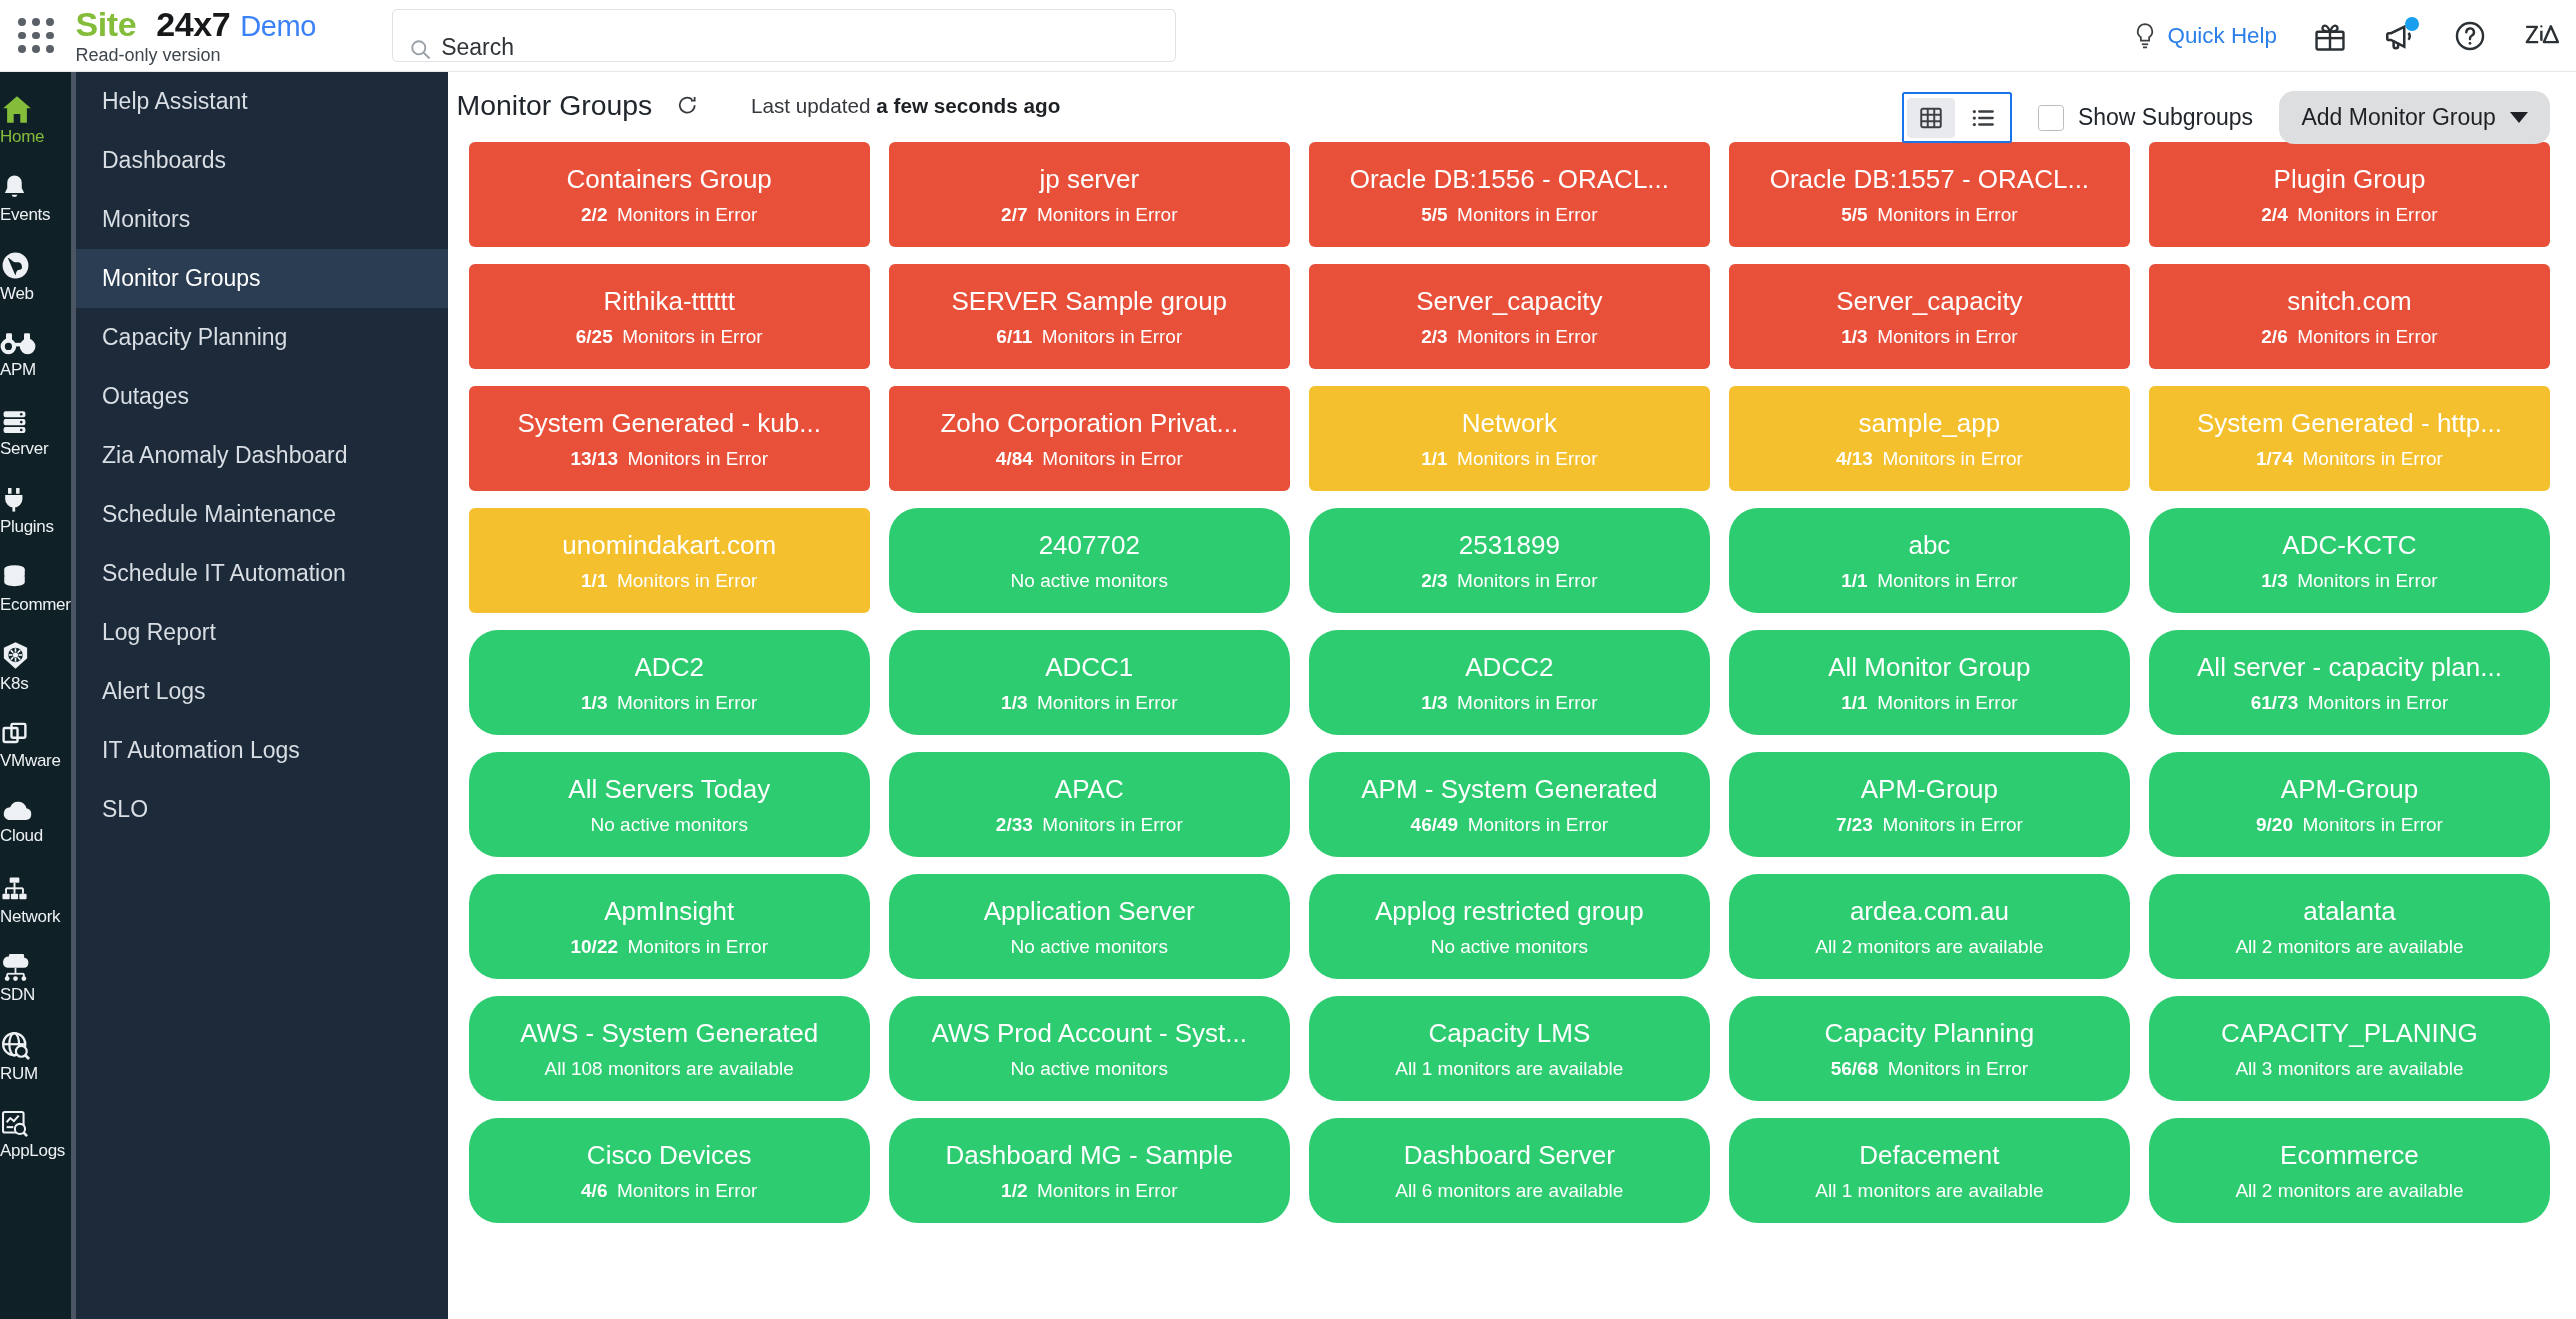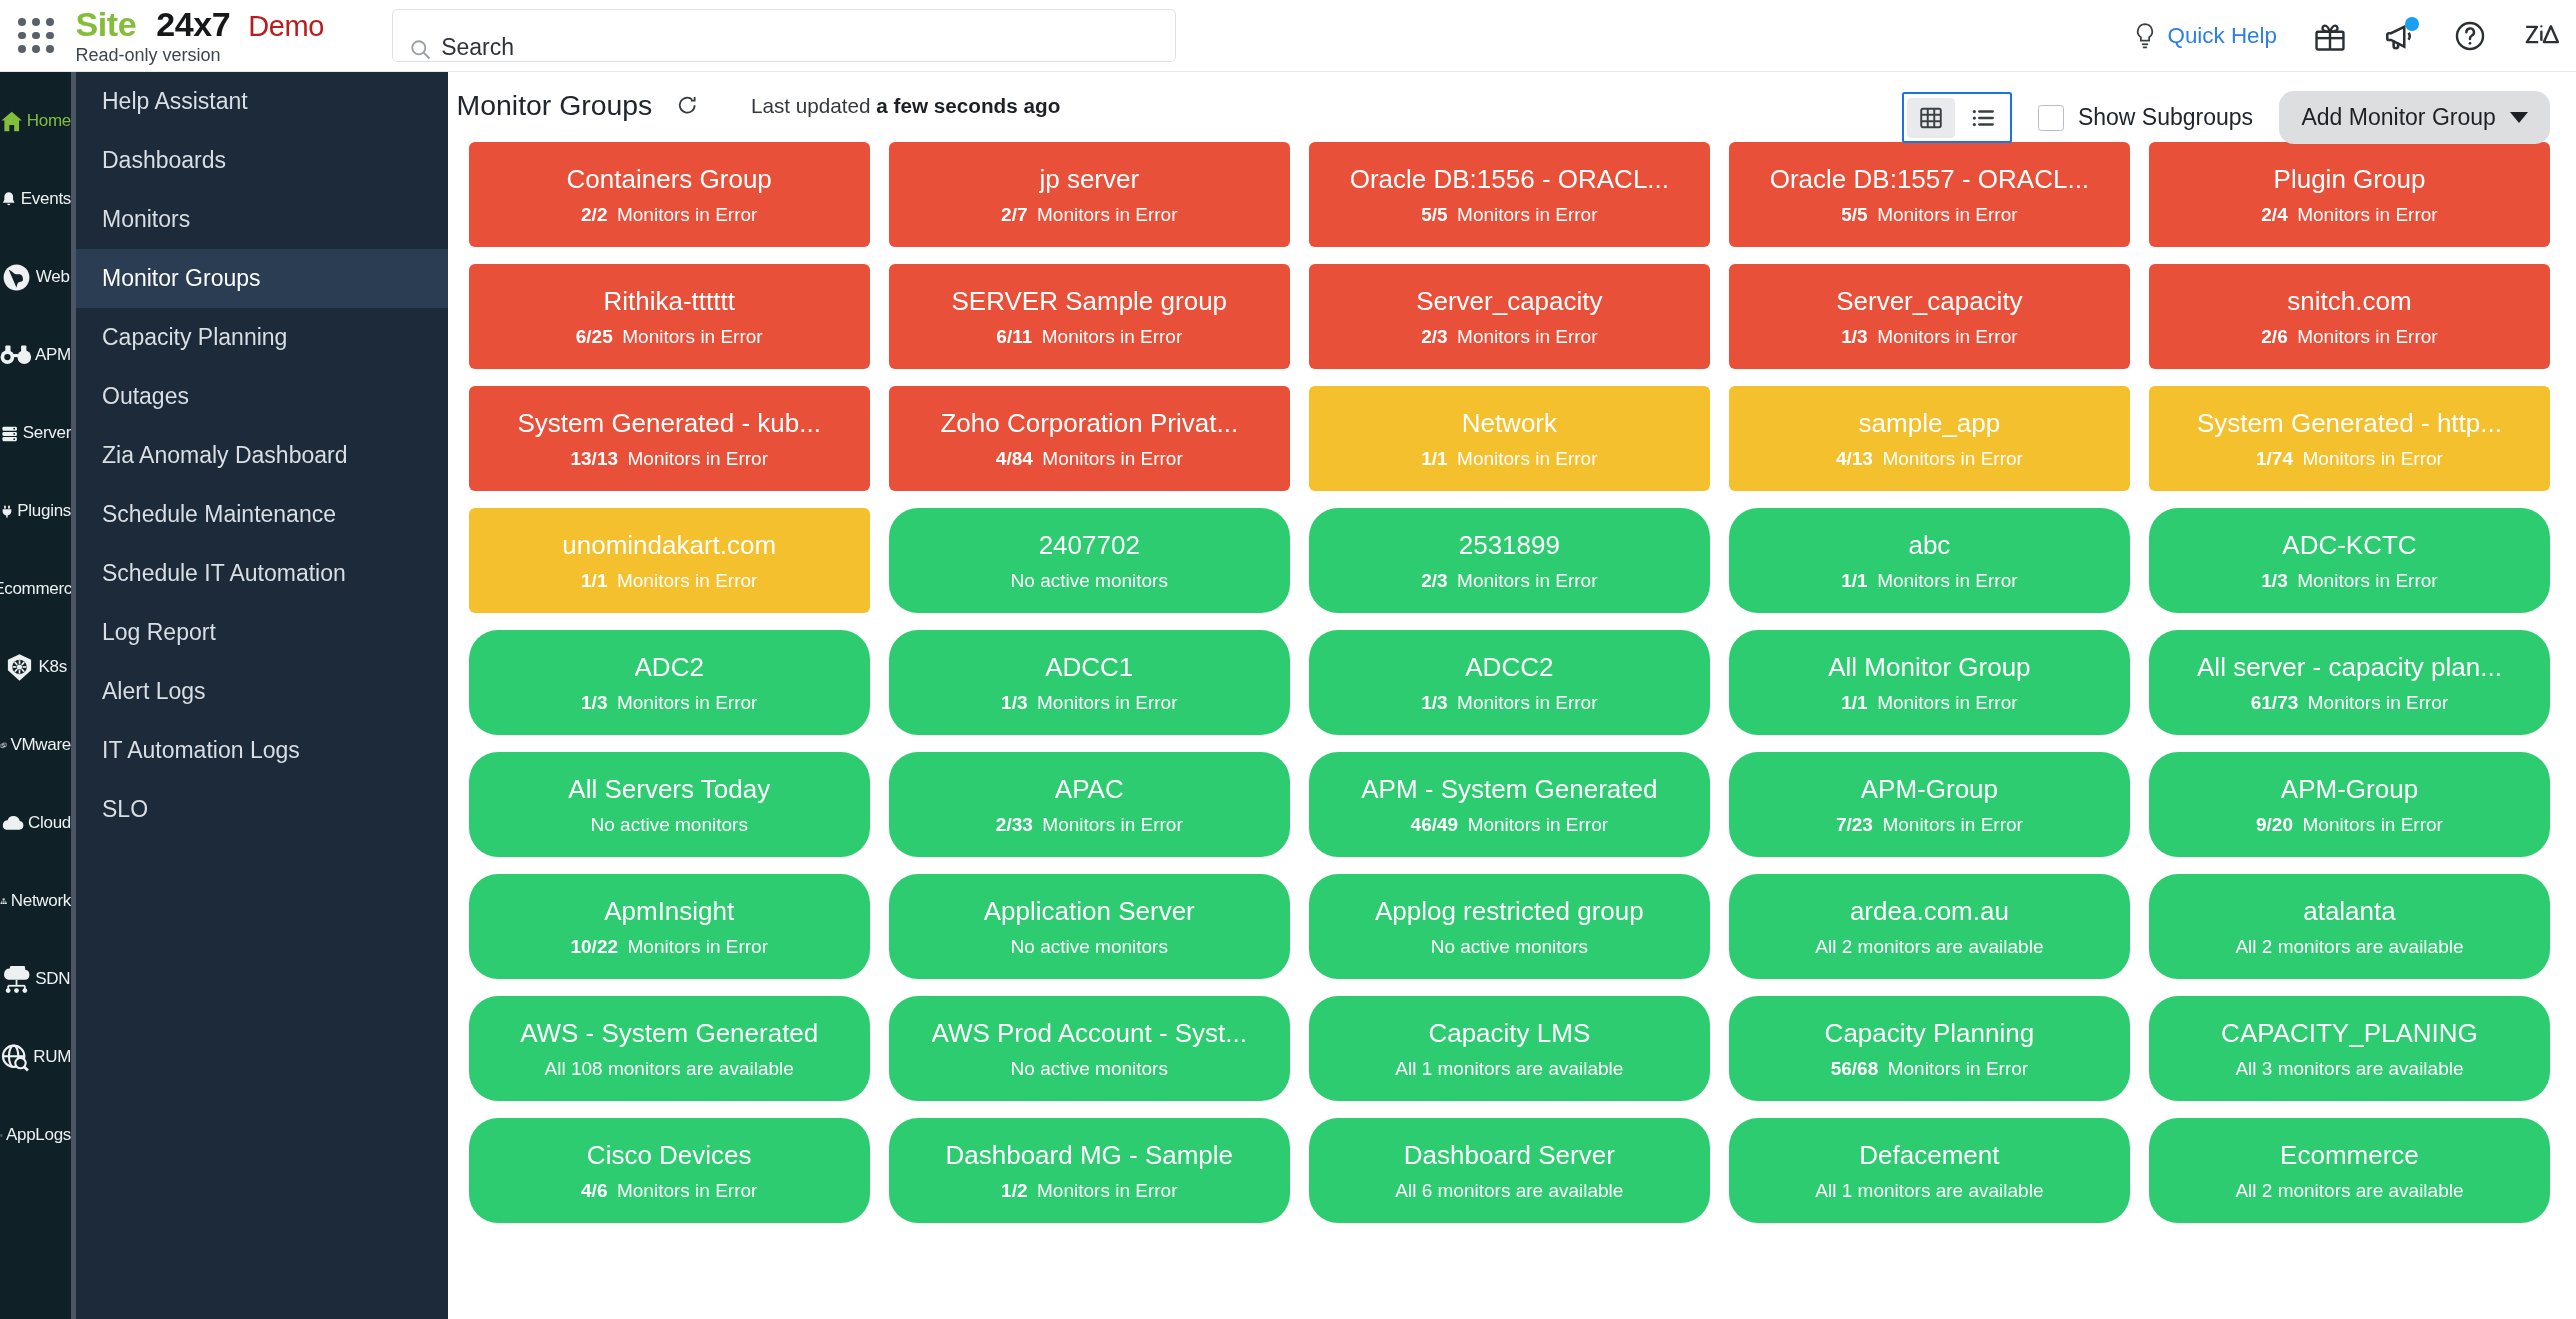--- a/index.html
+++ b/index.html
@@ -15,21 +15,21 @@
     background: #fff; border-bottom: 0.9px solid #e6e8ea;
     display: flex; align-items: center;
   }
   .apps-grid { width: 72px; height: 72px; display: flex; align-items: center; justify-content: center; cursor: pointer; }
   .apps-grid .dots { display: grid; grid-template-columns: repeat(3, 7.8px); grid-gap: 6px; }
   .apps-grid .dots i { width: 7.8px; height: 7.8px; border-radius: 50%; background: #5a6068; display: block; }
   .brand { margin-left: 3.4px; line-height: 1; }
   .brand-row { font-size: 34px; letter-spacing: -0.4px; white-space: nowrap; }
   .brand-site { color: #84bd3a; font-weight: bold; }
   .brand-247 { color: #16181a; font-weight: bold; margin-left: 20px; }
-  .brand-demo { color: #b91c1c; font-weight: normal; font-size: 29px; margin-left: 18px; }
+  .brand-demo { color: #3b82f6; font-weight: normal; font-size: 29px; margin-left: 10px; }
   .brand-sub { font-size: 18px; color: #3f454c; margin-top: 4.3px; }
   .searchbox {
     position: absolute; left: 392px; top: 8.6px; width: 784px; height: 53px;
     border: 0.9px solid #dfe1e5; border-radius: 5.2px; background: #fff;
     display: flex; align-items: flex-end; padding: 0 15.5px; cursor: text;
   }
   .searchbox .mag { width: 22.4px; height: 22.4px; flex: 0 0 auto; margin-right: 10.3px; }
   .searchbox input {
     border: 0; outline: 0; font-size: 23px; color: #2b3034;
     font-family: "Liberation Sans", sans-serif; width: 100%; background: transparent;
@@ -39,22 +39,22 @@
   .quickhelp { display: flex; align-items: center; gap: 9.5px; color: #2a7fe8; font-size: 22.4px; cursor: pointer; }
   .ticon { width: 34px; height: 34px; position: relative; cursor: pointer; }
   .badge-dot { position: absolute; right: -1.7px; top: -1.7px; width: 13.8px; height: 13.8px; border-radius: 50%; background: #1a9ff0; }
 
   
   .rail {
     position: absolute; left: 0; top: 72px; width: 71px; height: 1248px;
     background: #0f2027; padding-top: 10.3px; overflow: hidden;
   }
   .rail-item {
-    width: 71px; height: 78px; display: flex; flex-direction: row;
-    align-items: center; justify-content: center; gap: 3.4px; cursor: pointer;
+    width: 71px; height: 78px; display: flex; flex-direction: column;
+    justify-content: center; gap: 3.4px; cursor: pointer;
     color: #eef1f3;
   }
   .rail-item .rlabel { font-size: 17px; letter-spacing: -0.3px; }
   .rail-item.active { color: #84bd3a; }
   .rail-item svg { display: block; }
 
   
   .submenu {
     position: absolute; left: 76px; top: 72px; width: 372px; height: 1248px;
     background: #1c2a3a; overflow: hidden;

